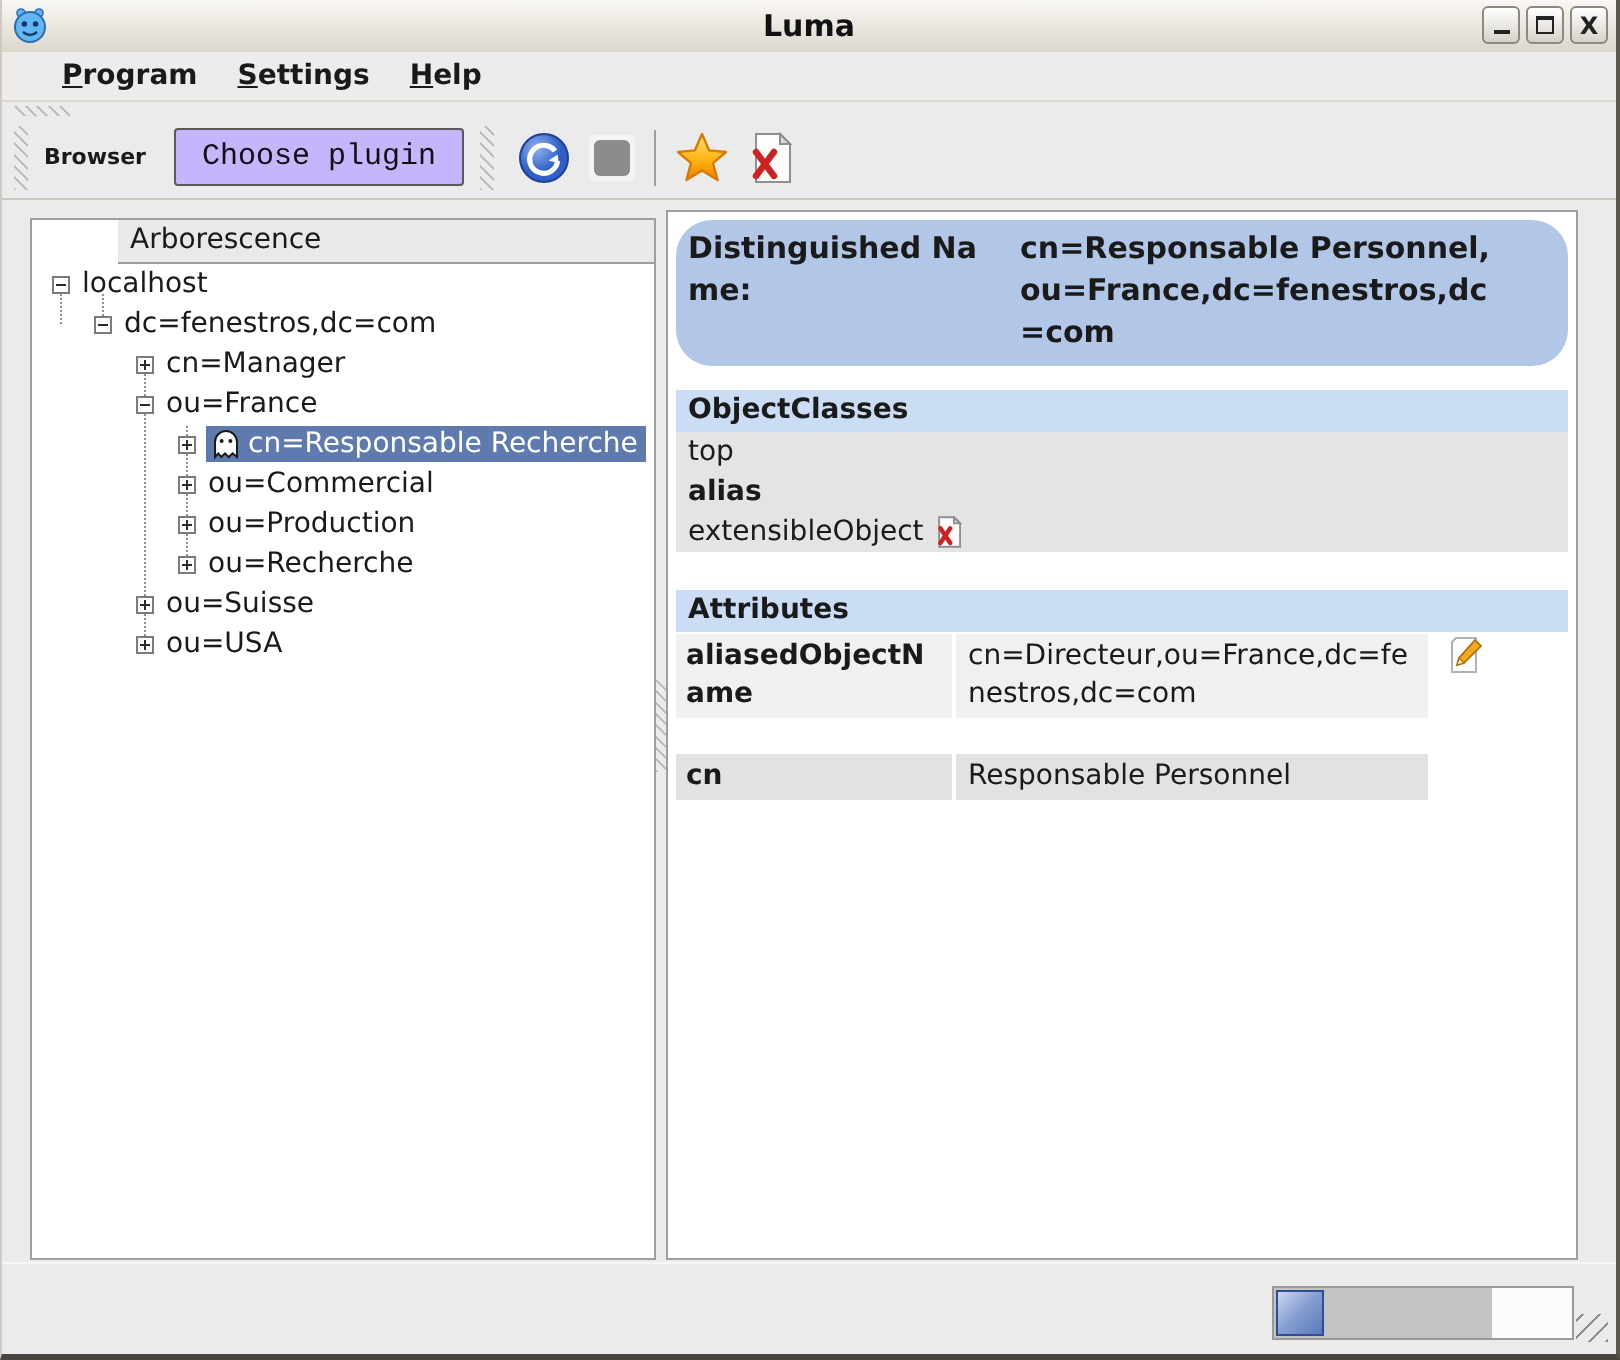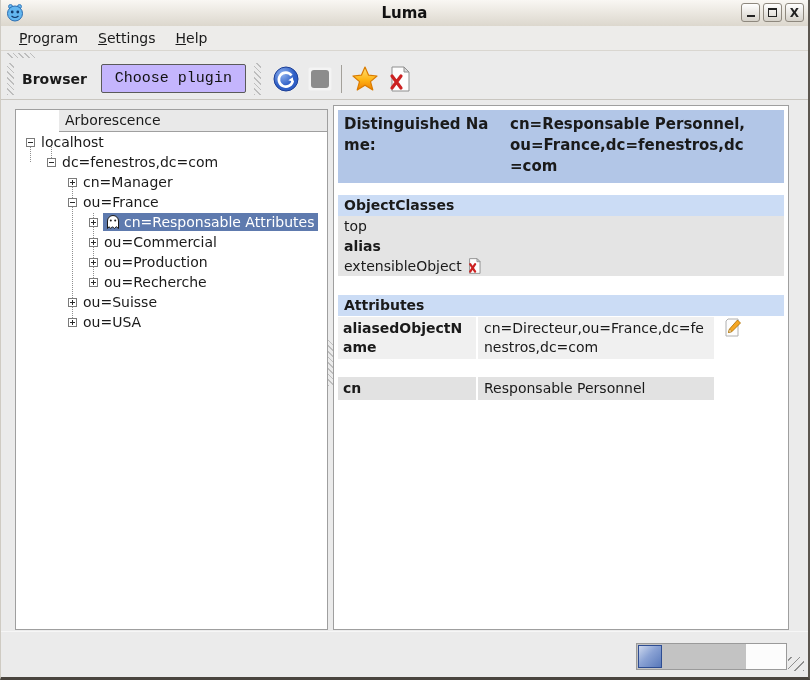--- a/index.html
+++ b/index.html
@@ -26,35 +26,35 @@
     background:linear-gradient(#ffffff,#d6d2ca); display:flex; align-items:center; justify-content:center;
     font-weight:bold; font-size:11px; color:#222; cursor:default;
   }
   .glyph-min { width:8px; height:2px; background:#222; margin-top:6px; }
   .glyph-max { width:9px; height:9px; border:1px solid #222; border-top:2px solid #222; }
   .glyph-close { font-size:12px; line-height:1; font-weight:bold; }
 
   
   .menubar {
     position:absolute; left:0; top:26px; right:0; height:25px; background:#edecea;
-    border-bottom:1px solid #d9d6d0; display:flex; align-items:center; padding-left:8px;
+    border-bottom:1px solid #d9d6d0; display:flex; align-items:center; padding-left:20px;font-weight:bold;
   }
   .menu-item { padding:3px 10px; font-size:14px; }
   .menu-item u { text-decoration:underline; }
 
   .hatch { background:repeating-linear-gradient(45deg,#bdbdbd 0 1px,transparent 1px 4px); }
   .break-handle { position:absolute; left:6px; top:53px; width:28px; height:6px; }
 
   
   .toolbar {
     position:absolute; left:0; top:58px; right:0; height:42px; background:#ebebeb;
     border-bottom:1px solid #c9c6c0; display:flex; align-items:center; padding-left:6px;
   }
   .tb-handle { width:7px; height:32px; margin-right:8px; }
-  .tb-label { font-weight:bold; font-size:14px; margin-right:14px; }
+  .tb-label { font-weight:bold; font-size:11px; margin-right:14px; }
   .tb-button {
     font-family:Liberation Mono, monospace; font-size:15px; color:#111; background:#c4b5fd;
     border:1px solid #5a5a5a; border-radius:2px; padding:5px 13px; margin-right:8px;
   }
   .tb-icons { display:flex; align-items:center; gap:9px; margin-left:4px; }
   .tb-sep { width:1px; height:28px; background:#a3a09a; }
   .icon-btn { display:flex; align-items:center; justify-content:center; }
 
   
   .left-panel {
@@ -79,21 +79,21 @@
 
   .splitter { position:absolute; left:327px; top:105px; width:5px; height:525px; }
   .splitter-grip { position:absolute; left:0; top:235px; width:5px; height:46px; }
 
   .right-panel {
     position:absolute; left:332px; top:105px; width:456px; height:525px;
     background:#fff; border:1px solid #9f9f9f; padding:4px; overflow:hidden;
   }
   .dn-header {
     background:var(--dn-header-bg,#b2c6e7); display:flex; padding:4px 8px 6px 6px;
-    font-size:15px; font-weight:bold; line-height:21px;
+    font-size:15px; font-weight:bold; line-height:21px;border-radius:18px;
   }
   .dn-label { width:150px; flex:none; margin-right:16px; word-break:break-all; }
   .dn-value { width:240px; word-break:break-all; }
 
   .section-header {
     background:var(--section-header-bg,#cbdcf5); font-weight:bold; font-size:14px;
     padding:2px 0 2px 6px; height:21px;
   }
   .oc-section { margin-top:12px; }
   .oc-row {
@@ -251,21 +251,21 @@
         </div>
         <div class="tree-row selected">
           <span style="width: 73px; flex: 0 0 auto;"></span>
           <span class="expander plus"></span>
           <span class="tree-cell">
             <svg class="tree-icon" viewBox="0 0 16 16">
               <path d="M2.5 14.5 V7 a5.5 5.5 0 0 1 11 0 v7.5 l-2.2-1.8 -2 1.8 -1.8-1.8 -1.8 1.8 -1.6-1.8 z" fill="#fff" stroke="#1a1a1a" stroke-width="1"></path>
               <circle cx="5.8" cy="6.5" r="1" fill="#1a1a1a"></circle>
               <circle cx="10.2" cy="6.5" r="1" fill="#1a1a1a"></circle>
             </svg>
-            <span>cn=Responsable Attributes</span>
+            <span>cn=Responsable Recherche</span>
           </span>
         </div>
         <div class="tree-row">
           <span style="width: 73px; flex: 0 0 auto;"></span>
           <span class="expander plus"></span>
           <span class="tree-cell">
             <span>ou=Commercial</span>
           </span>
         </div>
         <div class="tree-row">

